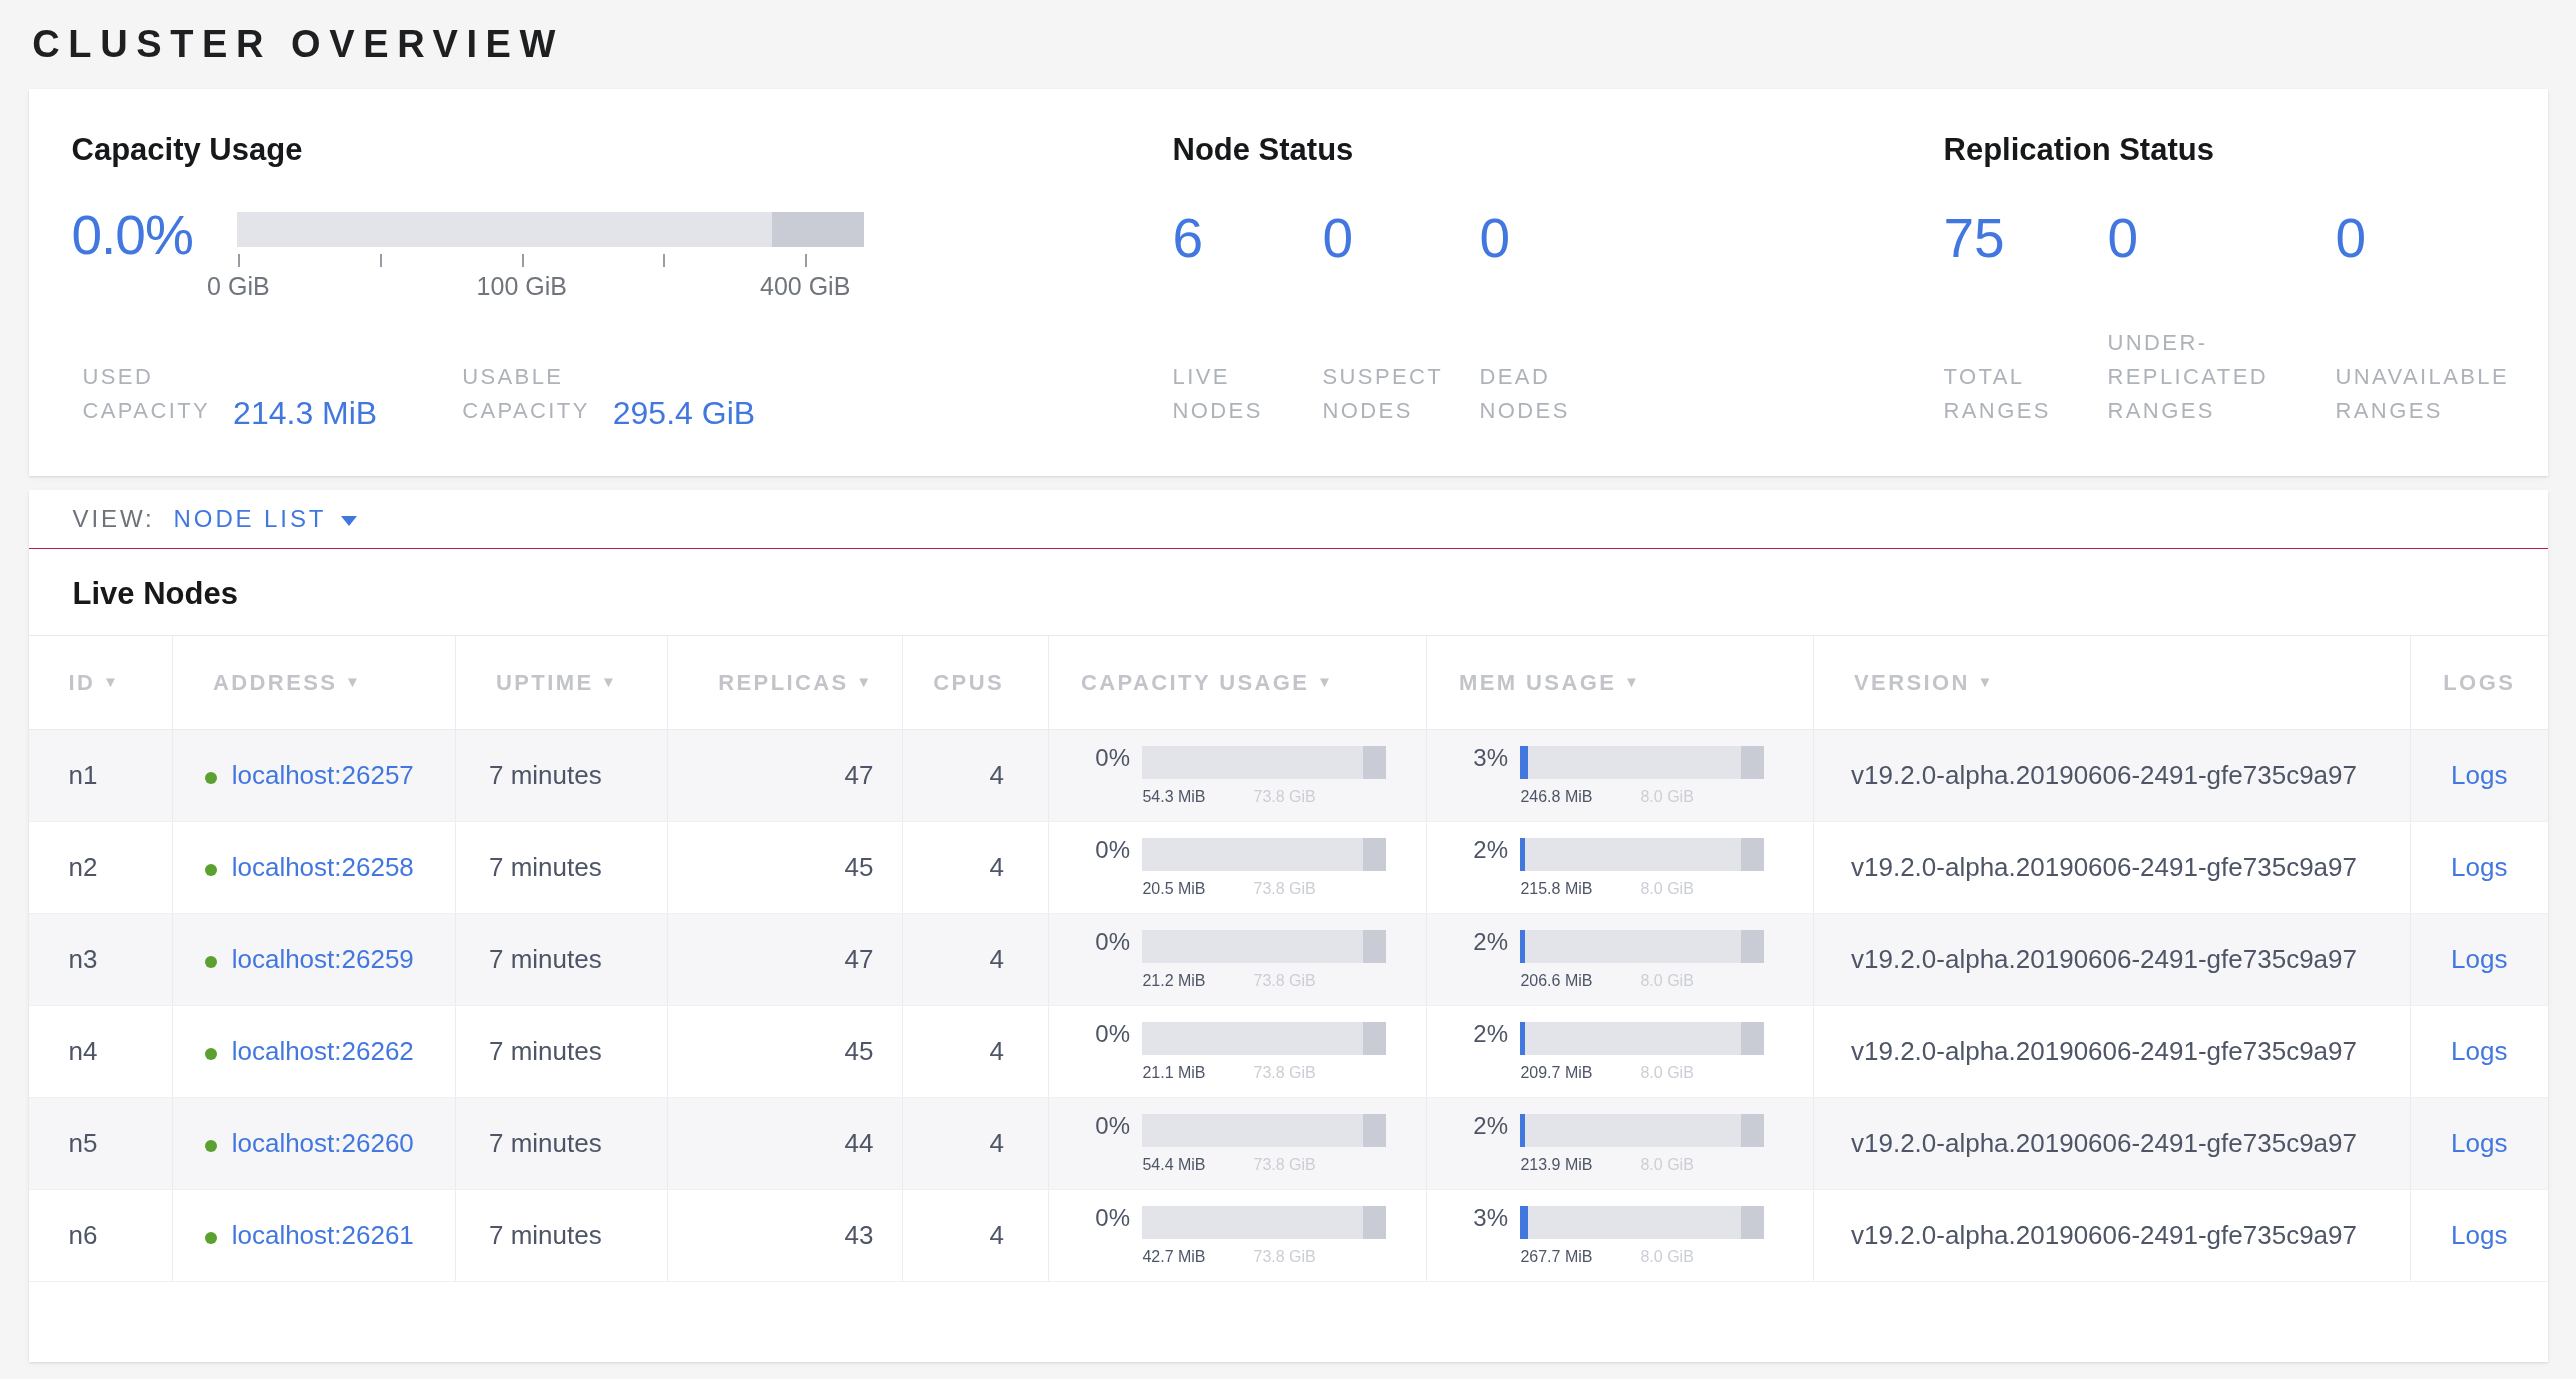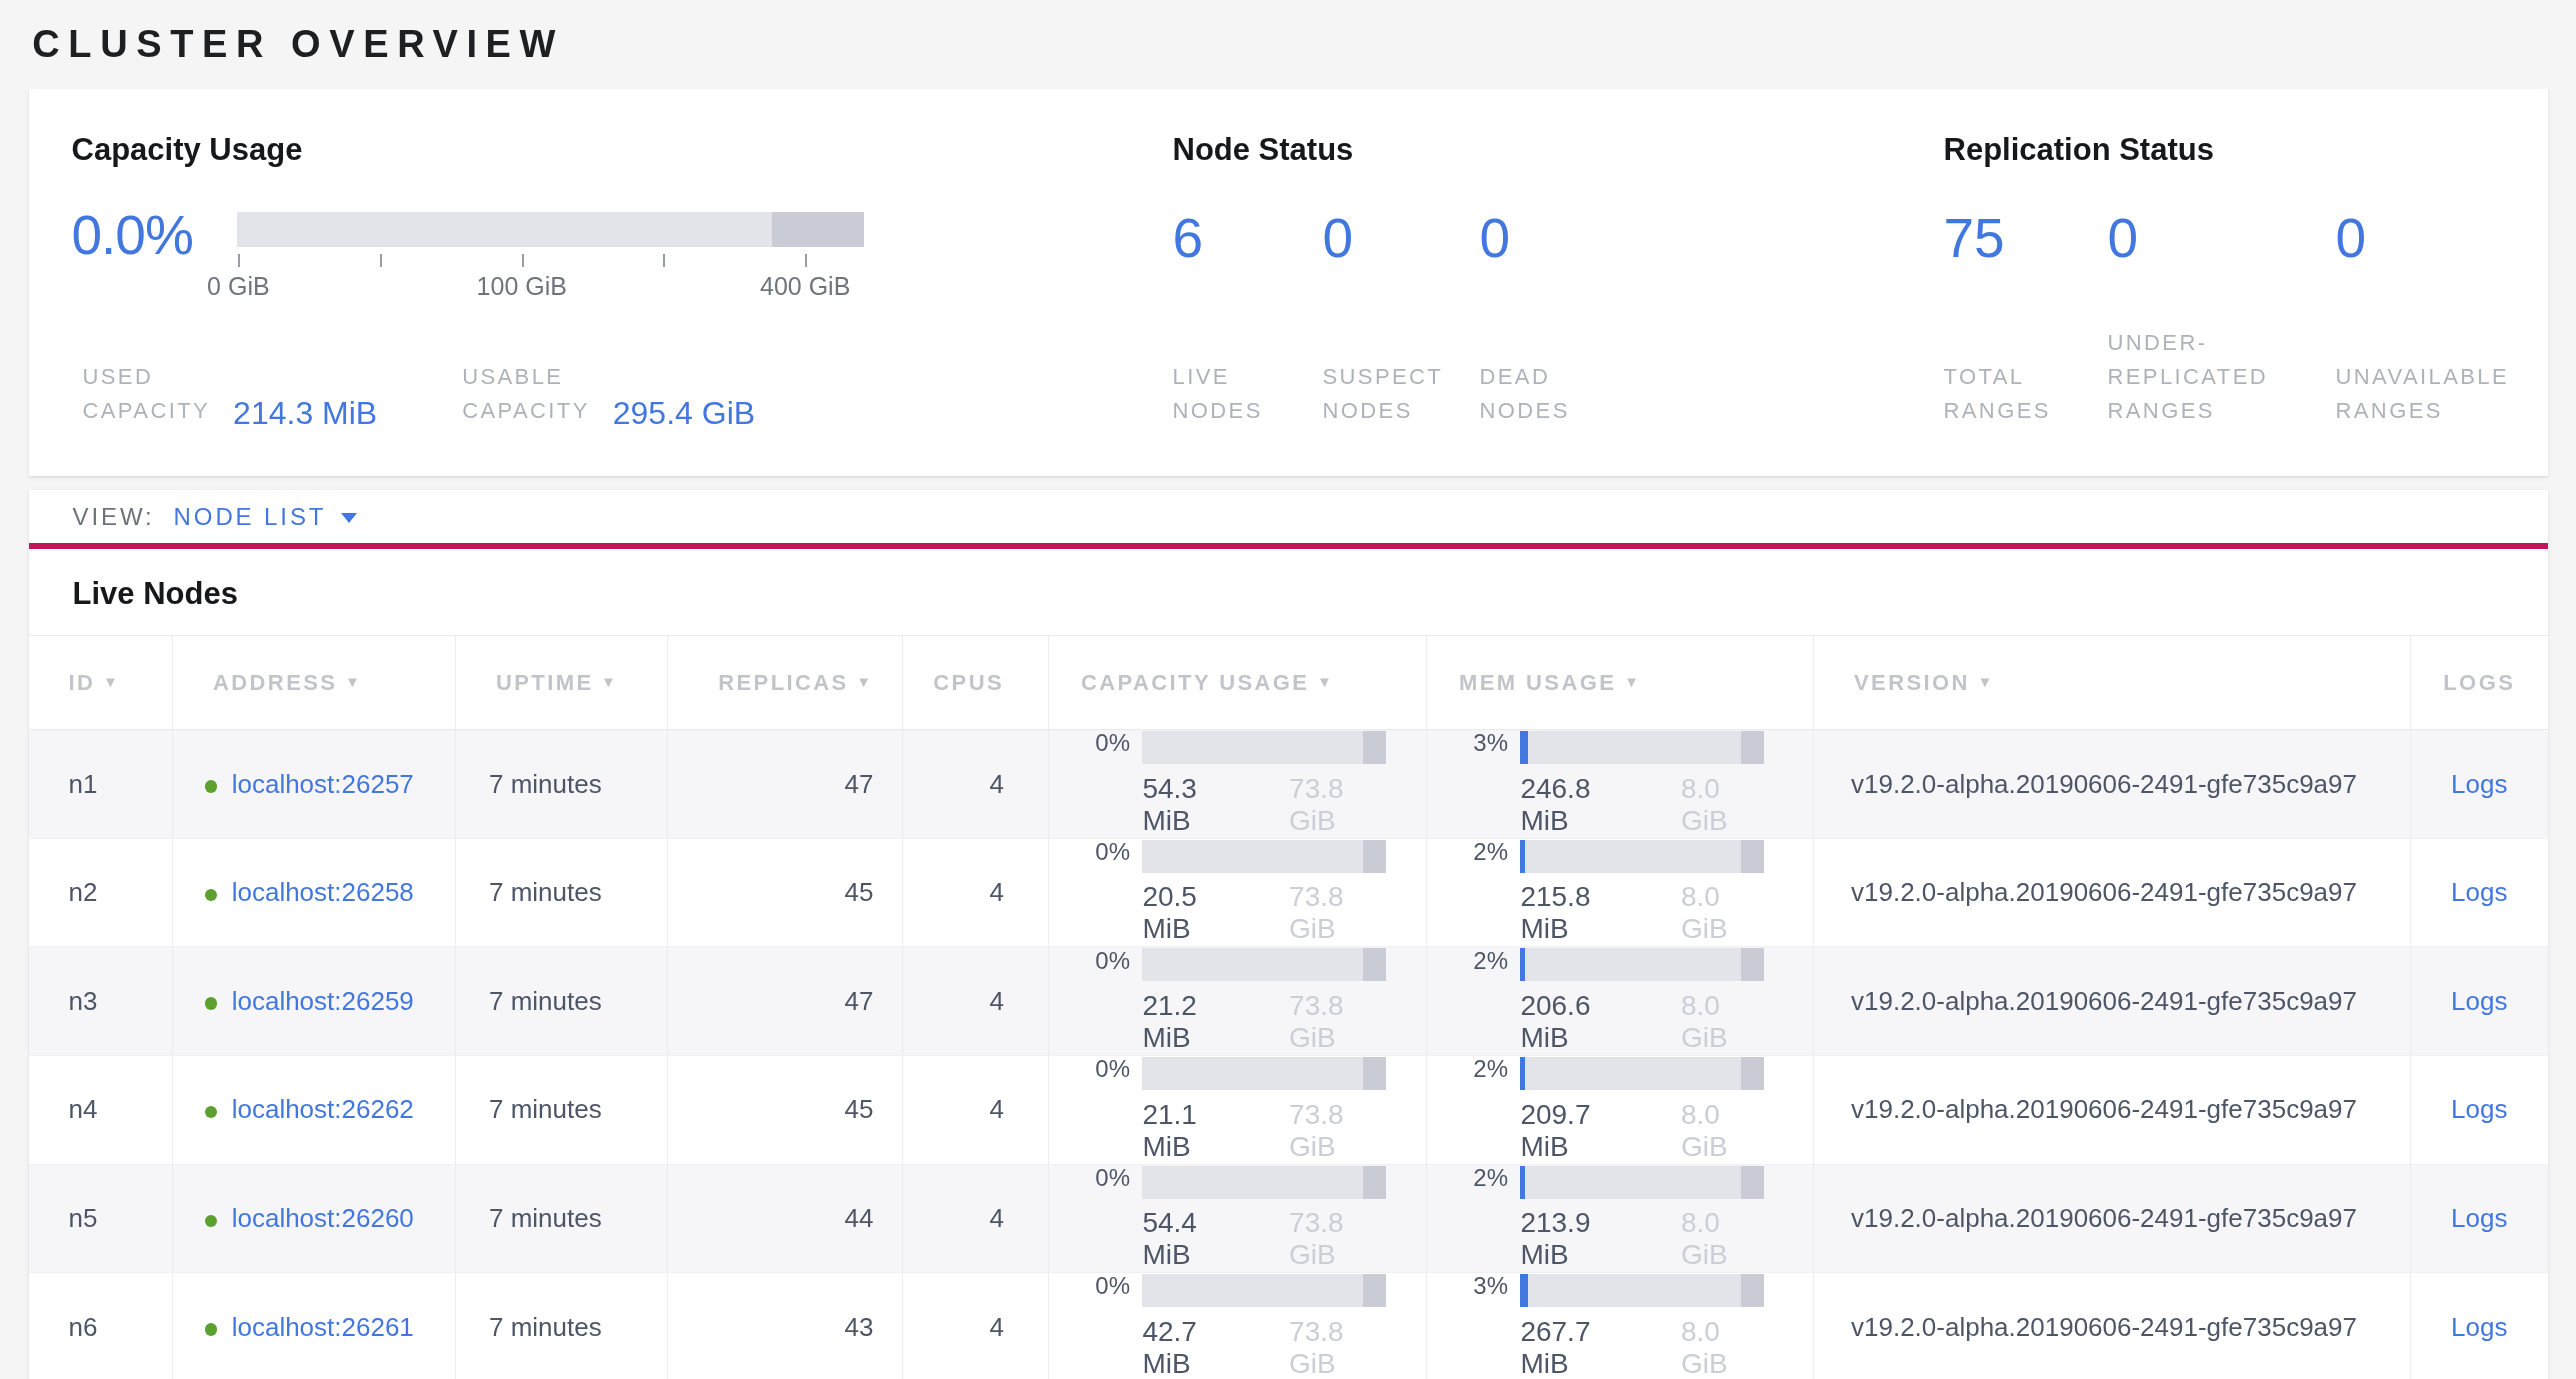--- a/index.html
+++ b/index.html
@@ -40,21 +40,21 @@
   .stat-label{
     font-size:22px;letter-spacing:2.4px;line-height:1.55;color:var(--label-gray);
     white-space:pre-line;
   }
   .stat-value{font-size:32px;color:var(--blue);margin-left:23px;position:relative;top:3.8px;white-space:nowrap;}
   .num-row{display:flex;margin-top:38px;}
   .bignum{font-size:55px;color:var(--blue);}
   .label-row{display:flex;align-items:flex-end;margin-top:auto;}
   
   .card-nodes{margin-top:14.3px;padding-bottom:80px;}
-  .view-bar{height:59px;border-bottom:6px solid #be185d;display:flex;align-items:center;padding-left:44px;}
+  .view-bar{height:59px;border-bottom:1px solid #be185d;display:flex;align-items:center;padding-left:44px;}
   .view-label{font-size:24px;letter-spacing:2.9px;color:#6e7279;}
   .view-value{font-size:24px;letter-spacing:2.9px;color:var(--blue);margin-left:19px;cursor:pointer;display:flex;align-items:center;}
   .caret{width:0;height:0;border-left:8.6px solid transparent;border-right:8.6px solid transparent;
     border-top:10.5px solid var(--blue);margin-left:15px;margin-top:2.9px;}
   .section-header{font-size:31px;font-weight:700;color:#17181a;padding:27px 44px 23px;}
   table{width:100%;border-collapse:collapse;table-layout:fixed;}
   th{
     height:94px;font-size:22px;font-weight:700;letter-spacing:2.4px;color:var(--hdr-gray);
     border-top:1px solid #e9e9eb;border-bottom:1px solid #e9e9eb;border-right:1px solid #ececee;
     text-align:left;white-space:nowrap;
@@ -71,21 +71,21 @@
   .ac{text-align:center;}
   .sort-arrow{font-size:15px;color:var(--hdr-gray);margin-left:7.6px;position:relative;top:-2.9px;}
   .dot{display:inline-block;width:12.4px;height:12.4px;border-radius:50%;background:var(--green);margin-right:14.3px;}
   a.link{color:var(--blue);text-decoration:none;cursor:pointer;}
   .usage{display:flex;padding-left:32px;align-items:flex-start;}
   .u-pct{width:48px;text-align:right;font-size:24px;color:var(--dark-text);margin-right:12.4px;margin-top:-1.9px;}
   .u-col{width:244px;}
   .u-bar{height:33px;background:var(--track);position:relative;overflow:hidden;}
   .u-fill{position:absolute;left:0;top:0;bottom:0;background:var(--blue);}
   .u-dark{position:absolute;right:0;top:0;bottom:0;width:9.5%;background:var(--reserved);}
-  .u-vals{display:flex;justify-content:flex-start;margin-top:8.6px;font-size:28px;gap:48px;}
+  .u-vals{display:flex;justify-content:flex-start;margin-top:8.6px;font-size:16px;gap:48px;}
   .u-used{color:var(--dark-text);}
   .u-max{color:var(--muted);}
 </style>
 </head>
 <body>
 
 <div class="wrap">
 
   <h1 class="page-title">CLUSTER OVERVIEW</h1>
 

